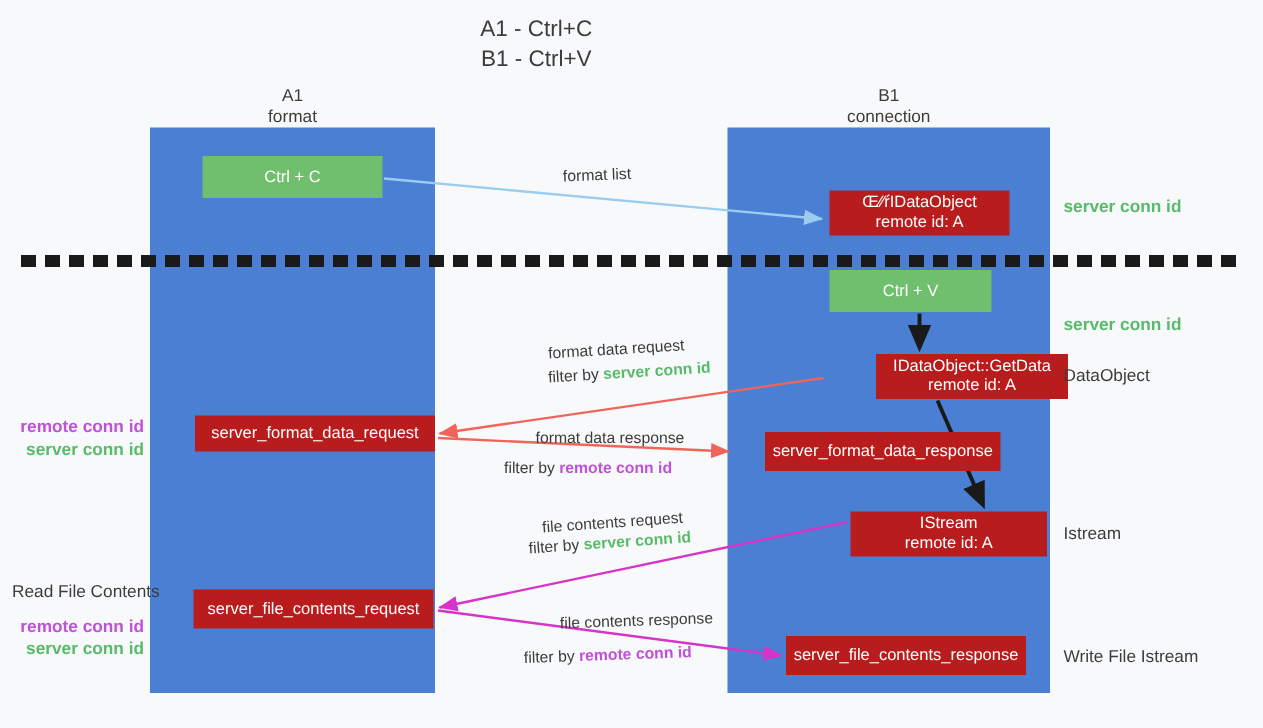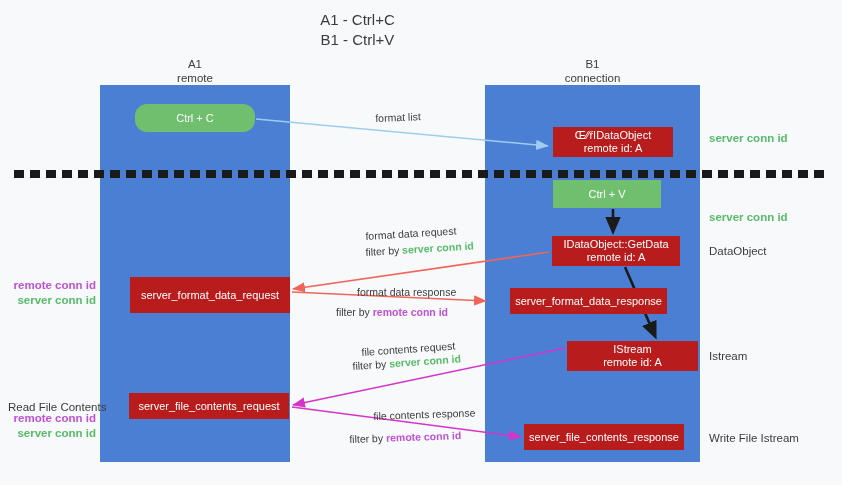--- a/index.html
+++ b/index.html
@@ -52,25 +52,25 @@
     text-align:center;
     color:#ffffff;
     font-size:11px;line-height:13px;
     white-space:pre;
     box-sizing:border-box;
     padding:2px 4px;
   }
   .green{background:#6fbf6f;}
   .orange{background:#b91c1c;}
 
-  #n-ctrlc{left:135px;top:104px;width:120px;height:28px;border-radius:12px;}
+  #n-ctrlc{left:135px;top:104px;width:120px;height:28px;}
   #n-clip  {left:553px;top:127px;width:120px;height:30px;}
   #n-ctrlv {left:553px;top:180px;width:108px;height:28px;}
-  #n-getdata{left:552px;top:236px;width:128px;height:30px;}
-  #n-sfdreq{left:130px;top:277px;width:160px;height:36px;}
+  #n-getdata{left:584px;top:236px;width:128px;height:30px;}
+  #n-sfdreq{left:130px;top:277px;width:160px;height:24px;}
   #n-sfdres{left:510px;top:288px;width:157px;height:26px;}
   #n-istream{left:567px;top:341px;width:131px;height:30px;}
   #n-sfcreq{left:129px;top:393px;width:160px;height:26px;}
   #n-sfcres{left:524px;top:424px;width:160px;height:26px;}
 
   
   .side{
     font-size:11.5px;line-height:15px;
     color:#3c3c3c;
     white-space:pre;
@@ -79,21 +79,21 @@
   .clr-server{color:#57bb6a;}
   .clr-remote{color:#c050d8;}
 
   #lbl-server-1{left:709px;top:131px;}
   #lbl-server-2{left:709px;top:210px;}
   #lbl-dataobject{left:709px;top:244px;}
   #lbl-istream{left:709px;top:349px;}
   #lbl-writefile{left:709px;top:431px;}
 
   #lbl-left-1{left:8px;top:278px;width:88px;text-align:right;}
-  #lbl-read-file{left:8px;top:400px;width:92px;}
+  #lbl-read-file{left:8px;top:388px;width:92px;}
   #lbl-left-2{left:8px;top:411px;width:88px;text-align:right;}
 
   
   .edge-txt{
     font-size:10.5px;line-height:14px;
     color:#3c3c3c;
     white-space:pre;
     transform-origin:left top;
   }
   .edge-txt b{font-weight:bold;}
@@ -112,21 +112,21 @@
 </style>
 </head>
 <body>
 
 <div id="stage">
 
   <div class="abs" id="title">A1 - Ctrl+C
 B1 - Ctrl+V</div>
 
   <div class="abs col-head" id="head-a1">A1
-remote</div>
+format</div>
   <div class="abs col-head" id="head-b1">B1
 connection</div>
 
   <div class="abs lane" id="lane-a1"></div>
   <div class="abs lane" id="lane-b1"></div>
 
   <svg id="edges">
     <defs>
       <marker id="ah-blue" markerWidth="9" markerHeight="9" refX="7.5" refY="3.2" orient="auto">
         <path d="M0,0 L8,3.2 L0,6.4 z" fill="#9ccdf0"></path>

